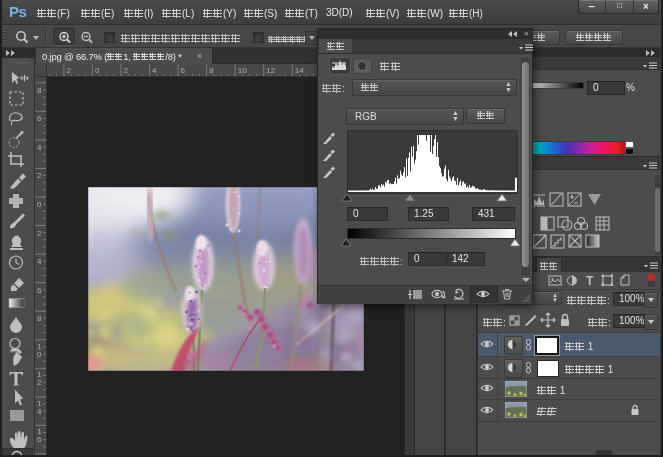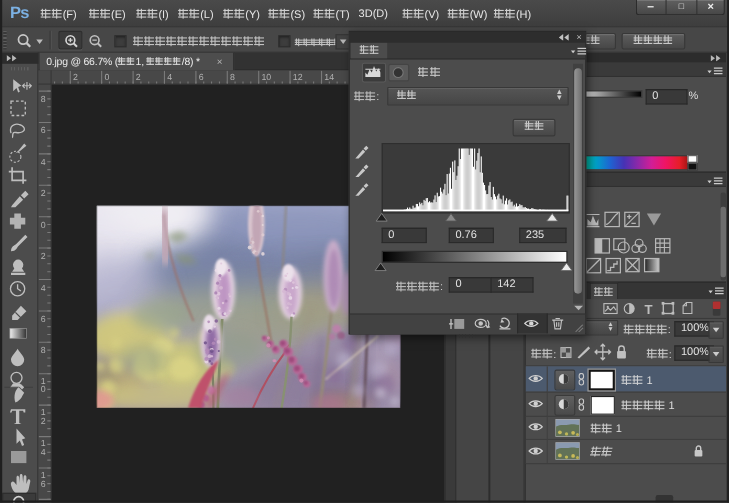--- a/index.html
+++ b/index.html
@@ -725,20 +725,21 @@
     <div class="a" style="left:329px;top:57px;width:20px;height:16px;background:#3b3b3b;border:1px solid #5a5a5a;border-radius:2px;"></div>
     <svg class="a" style="left:332px;top:60px;" width="14" height="10">
       <path d="M0 10 v-4 l2 2 l2 -5 l2 3 l2 -6 l2 5 l2 -3 l2 4 v4 Z" fill="#d8d8d8"></path>
       <path d="M0 3 h14" stroke="#d8d8d8" stroke-width="1"></path>
     </svg>
     <div class="a" style="left:353px;top:58px;width:17px;height:14px;background:#5a5a5a;border:1px solid #444;border-radius:2px;"></div>
     <div class="a" style="left:357px;top:61px;width:8px;height:8px;background:#333;border-radius:50%;border:1px solid #777;"></div>
     <div class="a" style="left:380px;top:60px;color:#dcdcdc;"><i class="h" style="width:9px;height:9px;margin-right:2px;"></i><i class="h" style="width:9px;height:9px;margin-right:2px;"></i></div>
     <div class="a" style="left:322px;top:82px;color:#d0d0d0;"><i class="h" style="width:9px;height:9px;margin-right:1px;"></i><i class="h" style="width:9px;height:9px;margin-right:1px;"></i><span style="font-size:10px;color:#d0d0d0;">:</span></div>
     <div class="ddn" style="left:352px;top:79px;width:163px;height:15px;"><span style="margin-left:8px;line-height:15px;color:#ddd;"><i class="h" style="width:8px;height:8px;margin-right:1px;"></i><i class="h" style="width:8px;height:8px;margin-right:1px;"></i></span><span class="spin">▲<br>▼</span></div>
+    <div class="ddn" style="left:346px;top:108px;width:116px;height:15px;"><span style="margin-left:8px;line-height:15px;color:#ddd;font-size:10px;">RGB</span><span class="spin">▲<br>▼</span></div>
     <div class="btn" style="left:466px;top:108px;width:37px;height:14px;line-height:14px;"><i class="h" style="width:8px;height:8px;margin-right:1px;"></i><i class="h" style="width:8px;height:8px;margin-right:1px;"></i></div>
     <svg class="a" style="left:322px;top:131px;" width="14" height="14">
       <path d="M2 12 L8 5 L10 7 L4 13 L1 13 Z M8.5 4 L11 1.5 L13 3.5 L10.5 6" fill="#c8c8c8"></path>
     </svg>
     <svg class="a" style="left:322px;top:148px;" width="14" height="14">
       <path d="M2 12 L8 5 L10 7 L4 13 L1 13 Z M8.5 4 L11 1.5 L13 3.5 L10.5 6" fill="#c8c8c8"></path>
     </svg>
     <svg class="a" style="left:322px;top:165px;" width="14" height="14">
       <path d="M2 12 L8 5 L10 7 L4 13 L1 13 Z M8.5 4 L11 1.5 L13 3.5 L10.5 6" fill="#c8c8c8"></path>
     </svg>
@@ -913,22 +914,22 @@
         <rect x="166" y="60.1" width="1" height="0.9" fill="#fff"></rect>
         <rect x="167" y="46.8" width="1" height="14.2" fill="#fff"></rect>
         <rect x="168" y="46.8" width="1" height="14.2" fill="#fff"></rect>
       </svg></div>
     <svg class="a" style="left:340px;top:193px;" width="180" height="9">
       <path d="M2 8 L7 1 L12 8 Z" fill="#1e1e1e" stroke="#888" stroke-width="0.8"></path>
       <path d="M65 8 L70 1 L75 8 Z" fill="#8a8a8a" stroke="#555" stroke-width="0.8"></path>
       <path d="M157 8 L162 1 L167 8 Z" fill="#e8e8e8" stroke="#666" stroke-width="0.8"></path>
     </svg>
     <div class="fld" style="left:347px;top:207px;width:34px;height:12px;">0</div>
-    <div class="fld" style="left:408px;top:207px;width:34px;height:12px;">0.76</div>
-    <div class="fld" style="left:472px;top:207px;width:36px;height:12px;">235</div>
+    <div class="fld" style="left:408px;top:207px;width:34px;height:12px;">1.25</div>
+    <div class="fld" style="left:472px;top:207px;width:36px;height:12px;">431</div>
     <div class="a" style="left:347px;top:228px;width:167px;height:9px;background:linear-gradient(90deg,#000,#fff);border:1px solid #2c2c2c;"></div>
     <svg class="a" style="left:340px;top:238px;" width="180" height="9">
       <path d="M1 8 L6 1 L11 8 Z" fill="#1e1e1e" stroke="#888" stroke-width="0.8"></path>
       <path d="M170 8 L175 1 L180 8 Z" fill="#ececec" stroke="#666" stroke-width="0.8"></path>
     </svg>
     <div class="a" style="left:360px;top:255px;color:#d0d0d0;"><i class="h" style="width:9px;height:9px;margin-right:1px;"></i><i class="h" style="width:9px;height:9px;margin-right:1px;"></i><i class="h" style="width:9px;height:9px;margin-right:1px;"></i><i class="h" style="width:9px;height:9px;margin-right:1px;"></i><span style="font-size:10px;color:#d0d0d0;">:</span></div>
     <div class="fld" style="left:408px;top:252px;width:32px;height:12px;">0</div>
     <div class="fld" style="left:446px;top:252px;width:32px;height:12px;">142</div>
     <div class="a" style="left:521px;top:58px;width:9px;height:218px;background:#404040;"></div>
     <div class="a" style="left:522px;top:62px;width:7px;height:205px;background:linear-gradient(90deg,#969696,#6e6e6e);border-radius:4px;"></div>

